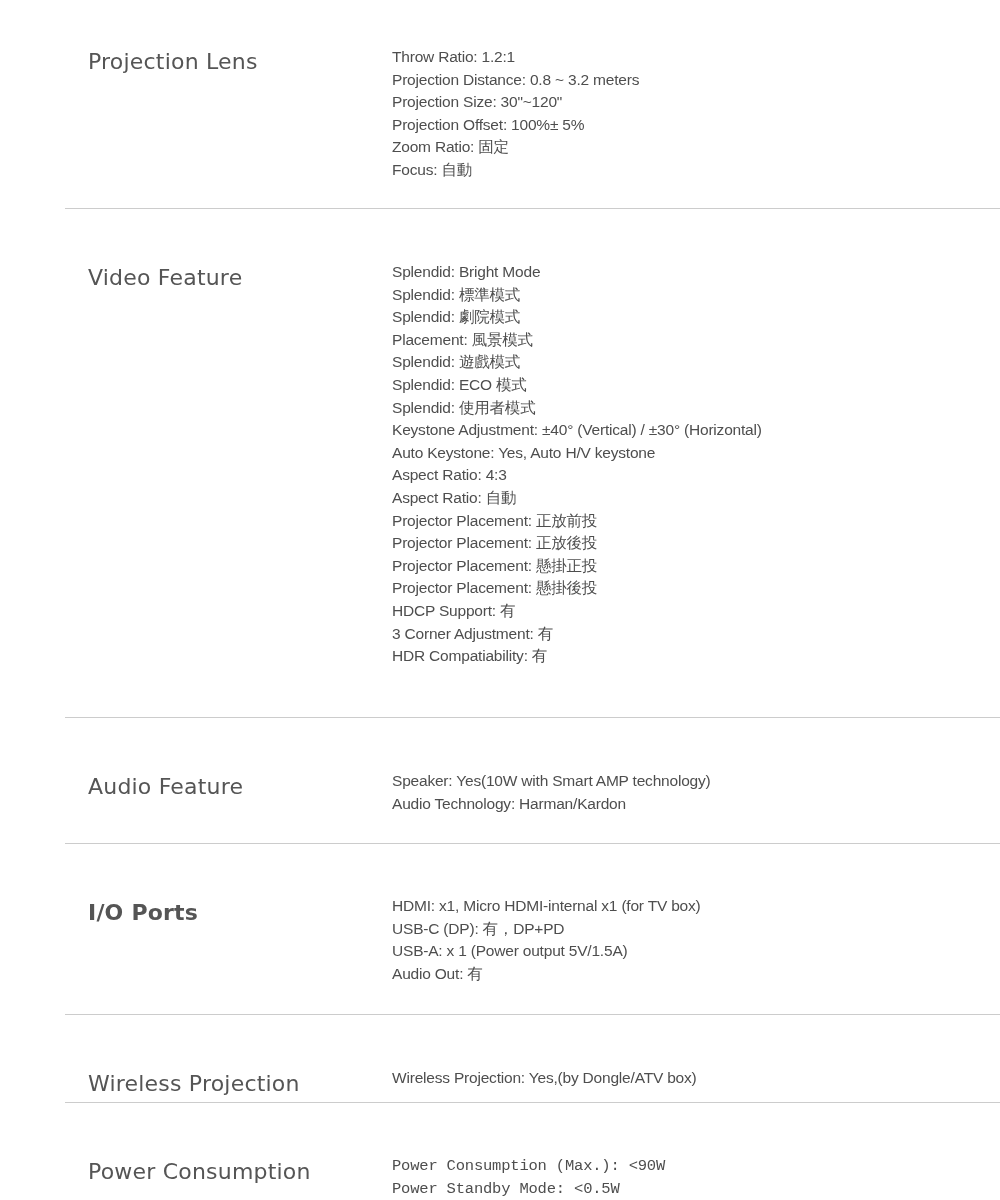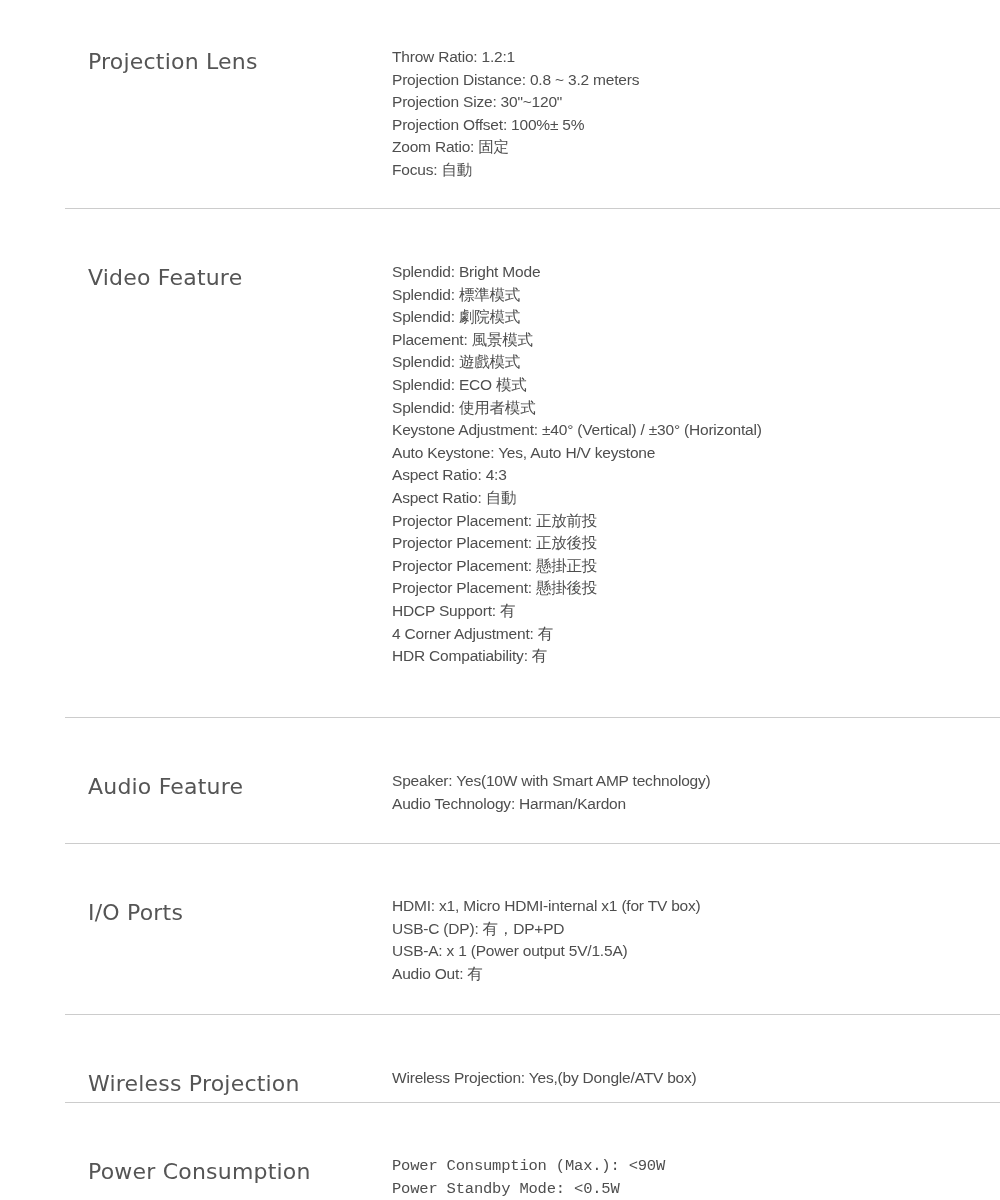--- a/index.html
+++ b/index.html
@@ -82,37 +82,37 @@
     <li>Splendid: 使用者模式</li>
     <li>Keystone Adjustment: ±40° (Vertical) / ±30° (Horizontal)</li>
     <li>Auto Keystone: Yes, Auto H/V keystone</li>
     <li>Aspect Ratio: 4:3</li>
     <li>Aspect Ratio: 自動</li>
     <li>Projector Placement: 正放前投</li>
     <li>Projector Placement: 正放後投</li>
     <li>Projector Placement: 懸掛正投</li>
     <li>Projector Placement: 懸掛後投</li>
     <li>HDCP Support: 有</li>
-    <li>4 Corner Adjustment: 有</li>
+    <li>3 Corner Adjustment: 有</li>
     <li>HDR Compatiability: 有</li>
   </ul>
 </section>
 <div class="divider" style="top:717px;"></div>
 
 <section class="spec-section" style="top:0;">
   <h2 class="section-title" style="top:758px;">Audio Feature</h2>
   <ul class="spec-list" style="top:755px;">
     <li>Speaker: Yes(10W with Smart AMP technology)</li>
     <li>Audio Technology: Harman/Kardon</li>
   </ul>
 </section>
 <div class="divider" style="top:843px;"></div>
 
 <section class="spec-section" style="top:0;">
-  <h2 class="section-title" style="top:884px;">I/O Ports</h2>
+  <h2 class="section-title" style="top:884px;font-weight:bold;">I/O Ports</h2>
   <ul class="spec-list" style="top:880px;">
     <li>HDMI: x1, Micro HDMI-internal x1 (for TV box)</li>
     <li>USB-C (DP): 有，DP+PD</li>
     <li>USB-A: x 1 (Power output 5V/1.5A)</li>
     <li>Audio Out: 有</li>
   </ul>
 </section>
 <div class="divider" style="top:1014px;"></div>
 
 <section class="spec-section" style="top:0;">

